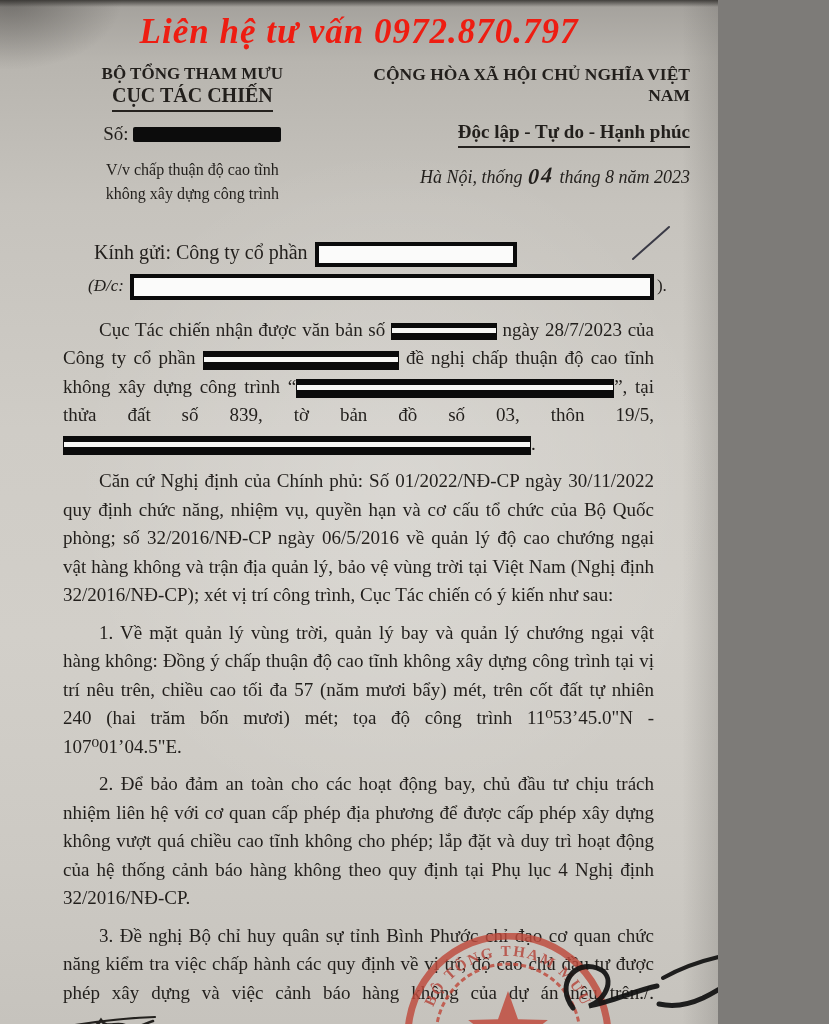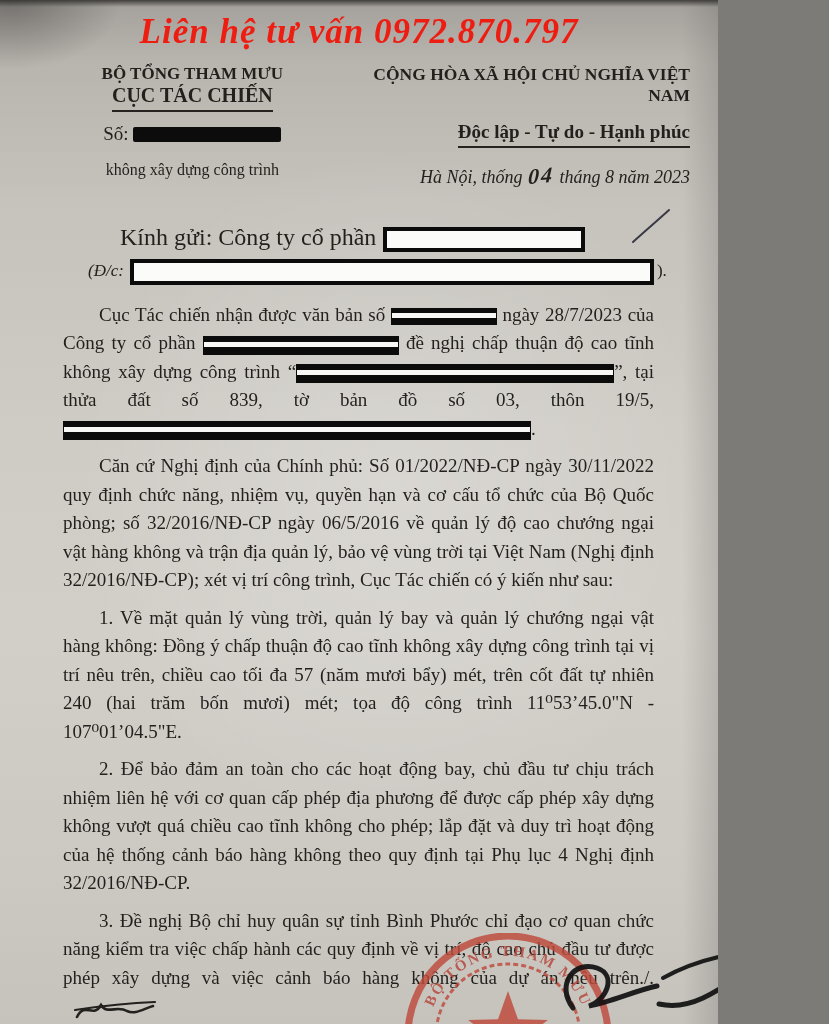--- a/index.html
+++ b/index.html
@@ -31,21 +31,21 @@
     font-weight:600; letter-spacing:2px; margin:0 1px; }
 
   .redact { display:inline-block; vertical-align:middle; }
   .r-solid { background:#0c0c0c; border-radius:2px; }
   .r-box { background:#fbfbfa; border:4px solid #0b0b0b; box-sizing:border-box; }
   .r-stripe { background:linear-gradient(180deg,#0b0b0b 0 28%,#f7f7f5 28% 60%,#0b0b0b 60% 100%);
     border:1px solid #0b0b0b; box-sizing:border-box; }
   .so-bar { width:148px; height:15px; transform:translateY(-1px); }
 
   .kg { margin-top:26px; }
-  .kg1 { padding-left:120px; font-size:24px; position:relative;margin-top:35px; }
+  .kg1 { padding-left:94px; font-size:20px; position:relative;margin-top:35px; }
   .kg-box { width:202px; height:25px; margin-left:7px; }
   .tick { position:absolute; left:630px; top:-16px; }
   .kg2 { padding-left:88px; font-size:17px; margin-top:7px; }
   .dc-pfx { font-style:italic; }
   .dc-box { width:524px; height:26px; margin:0 3px 0 6px; }
 
   .bodytext { margin:16px 64px 0 63px; }
   .para { margin:0 0 9px 0; font-size:19px; line-height:28.5px; text-align:justify; text-indent:36px; }
   .rp1 { width:106px; height:17px; }
   .rp2 { width:196px; height:19px; }
@@ -70,20 +70,21 @@
 
   <div class="header">
     <div class="hcol-left">
       <div class="org-parent">BỘ TỔNG THAM MƯU</div>
       <div class="org-name"><span class="u">CỤC TÁC CHIẾN</span></div>
       <div class="so-line">
         <span>Số:</span>
         <span class="redact r-solid so-bar"></span>
       </div>
       <div class="vv">
+        <div>V/v chấp thuận độ cao tĩnh</div>
         <div>không xây dựng công trình</div>
       </div>
     </div>
     <div class="hcol-right">
       <div class="country">CỘNG HÒA XÃ HỘI CHỦ NGHĨA VIỆT NAM</div>
       <div class="motto"><span class="u">Độc lập - Tự do - Hạnh phúc</span></div>
       <div class="date-line">
         <span>Hà Nội, thống</span>
         <span class="handday">04</span>
         <span>tháng 8 năm 2023</span>

